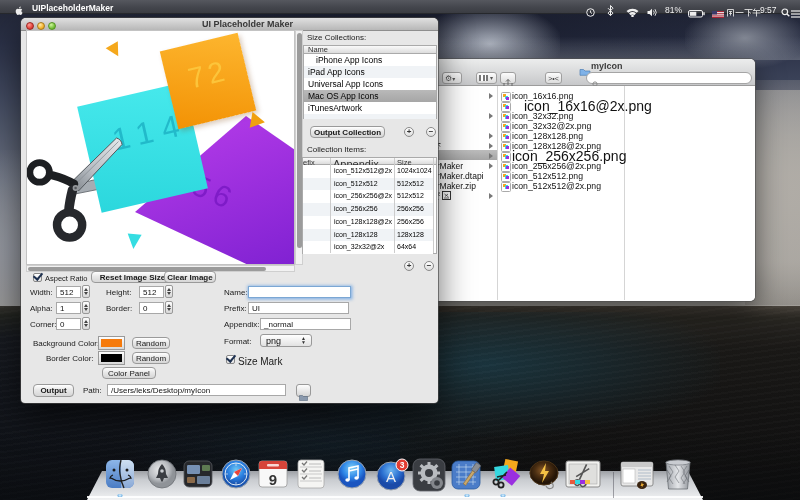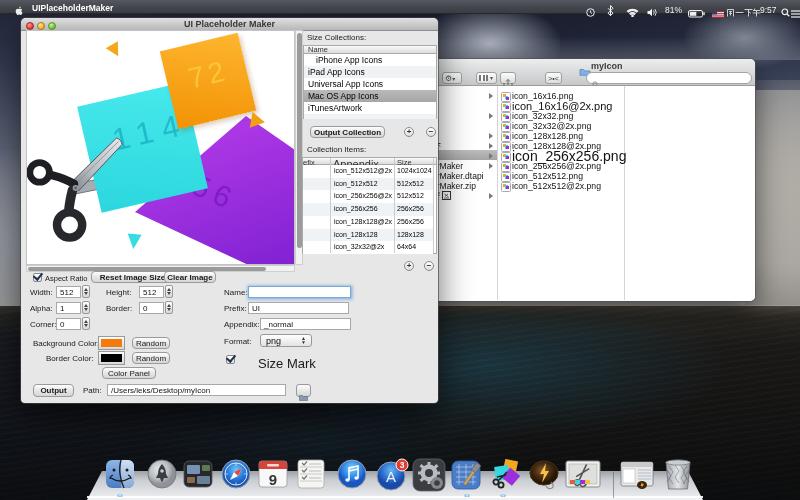--- a/index.html
+++ b/index.html
@@ -91,21 +91,21 @@
         <div style="position:absolute;left:1px;top:1px;width:3px;height:3px;background:#f5a623;"></div>
         <div style="position:absolute;left:2.5px;top:2.5px;width:3.5px;height:3.5px;background:#35dde2;"></div>
         <div style="position:absolute;left:3.5px;top:3.5px;width:3px;height:3px;background:#9a2fe0;"></div>
       </div>
       <div style="position: absolute; left: 512px; top: 91px; font-size: 8.7px; color: rgb(17, 17, 17); line-height: 10px; white-space: nowrap;">icon_16x16.png</div>
       <div style="position: absolute; left: 501px; top: 101.95px; width: 8px; height: 8px; background: rgb(255, 255, 255); border: 0.5px solid rgb(170, 170, 170); border-radius: 1.5px;">
         <div style="position:absolute;left:1px;top:1px;width:3px;height:3px;background:#f5a623;"></div>
         <div style="position:absolute;left:2.5px;top:2.5px;width:3.5px;height:3.5px;background:#35dde2;"></div>
         <div style="position:absolute;left:3.5px;top:3.5px;width:3px;height:3px;background:#9a2fe0;"></div>
       </div>
-      <div style="position: absolute; left: 512px; top: 100.95px; font-size: 11px; color: rgb(17, 17, 17); line-height: 10px; white-space: nowrap;">icon_16x16@2x.png</div>
+      <div style="position: absolute; left: 524px; top: 100.95px; font-size: 14px; color: rgb(17, 17, 17); line-height: 10px; white-space: nowrap;">icon_16x16@2x.png</div>
       <div style="position: absolute; left: 501px; top: 111.9px; width: 8px; height: 8px; background: rgb(255, 255, 255); border: 0.5px solid rgb(170, 170, 170); border-radius: 1.5px;">
         <div style="position:absolute;left:1px;top:1px;width:3px;height:3px;background:#f5a623;"></div>
         <div style="position:absolute;left:2.5px;top:2.5px;width:3.5px;height:3.5px;background:#35dde2;"></div>
         <div style="position:absolute;left:3.5px;top:3.5px;width:3px;height:3px;background:#9a2fe0;"></div>
       </div>
       <div style="position: absolute; left: 512px; top: 110.9px; font-size: 8.7px; color: rgb(17, 17, 17); line-height: 10px; white-space: nowrap;">icon_32x32.png</div>
       <div style="position: absolute; left: 501px; top: 121.85px; width: 8px; height: 8px; background: rgb(255, 255, 255); border: 0.5px solid rgb(170, 170, 170); border-radius: 1.5px;">
         <div style="position:absolute;left:1px;top:1px;width:3px;height:3px;background:#f5a623;"></div>
         <div style="position:absolute;left:2.5px;top:2.5px;width:3.5px;height:3.5px;background:#35dde2;"></div>
         <div style="position:absolute;left:3.5px;top:3.5px;width:3px;height:3px;background:#9a2fe0;"></div>
@@ -144,21 +144,21 @@
       <div style="position: absolute; left: 501px; top: 181.55px; width: 8px; height: 8px; background: rgb(255, 255, 255); border: 0.5px solid rgb(170, 170, 170); border-radius: 1.5px;">
         <div style="position:absolute;left:1px;top:1px;width:3px;height:3px;background:#f5a623;"></div>
         <div style="position:absolute;left:2.5px;top:2.5px;width:3.5px;height:3.5px;background:#35dde2;"></div>
         <div style="position:absolute;left:3.5px;top:3.5px;width:3px;height:3px;background:#9a2fe0;"></div>
       </div>
       <div style="position: absolute; left: 512px; top: 180.55px; font-size: 8.7px; color: rgb(17, 17, 17); line-height: 10px; white-space: nowrap;">icon_512x512@2x.png</div>
     </div>
 
 <div class="abs" style="left:21px;top:18px;width:417px;height:385px;border-radius:5px 5px 4px 4px;background:#e7e7e7;box-shadow:0 0 0 1px rgba(70,70,70,.65),0 14px 34px rgba(0,0,0,.6);"></div>
 <div class="abs" style="left:21px;top:18px;width:417px;height:13px;border-radius:5px 5px 0 0;background:linear-gradient(#e0e0e0,#b7b7b7);border-bottom:1px solid #8e8e8e;box-sizing:border-box;"></div>
-<div class="abs" style="left:21px;top:18px;width:417px;height:13px;text-align:center;font-size:9px;font-weight:bold;color:#383838;line-height:13px;">UI Placeholder Maker</div>
+<div class="abs" style="left:21px;top:18px;width:417px;height:13px;text-align:center;font-size:9px;font-weight:bold;color:#383838;line-height:13px;padding-left:18px;">UI Placeholder Maker</div>
 <div class="abs" style="left:25.5px;top:21.5px;width:6.5px;height:6.5px;border-radius:50%;background:radial-gradient(circle at 35% 30%,#ff9d96,#e6443c 60%,#b02a24);border:0.5px solid #9c2722;"></div>
 <div class="abs" style="left:36.5px;top:21.5px;width:6.5px;height:6.5px;border-radius:50%;background:radial-gradient(circle at 35% 30%,#ffe9a8,#f5b52e 60%,#c7871c);border:0.5px solid #a8791c;"></div>
 <div class="abs" style="left:47.5px;top:21.5px;width:6.5px;height:6.5px;border-radius:50%;background:radial-gradient(circle at 35% 30%,#d2f5a0,#78c33c 60%,#4f9422);border:0.5px solid #549422;"></div>
 
 <div class="abs" style="left:26px;top:30px;width:269px;height:235px;background:#fff;border:1px solid #c3c3c3;box-sizing:border-box;"></div>
 <div id="artwork" style="position: absolute; left: 27px; top: 31px; width: 267px; height: 233px; overflow: hidden;">
       <div style="position: absolute; left: 0px; top: 0px; width: 267px; height: 233px;"><svg width="267" height="233">
           <defs>
             <linearGradient id="pu" x1="0.3" y1="0" x2="0.7" y2="1">
               <stop offset="0" stop-color="#b43be8"></stop>
@@ -295,21 +295,21 @@
 <div class="lbl" style="left:224px;top:288px;">Name:</div>
 <div class="field" style="left:248px;top:286px;width:103px;height:12px;border:1px solid #7ba7d4;box-shadow:0 0 3px 1.5px rgba(100,160,230,.75);"></div>
 <div class="lbl" style="left:224px;top:304px;">Prefix:</div>
 <div class="field" style="left:248px;top:302px;width:101px;height:12px;padding-left:3px;line-height:11px;">UI</div>
 <div class="lbl" style="left:224px;top:320px;">Appendix:</div>
 <div class="field" style="left:260px;top:318px;width:91px;height:12px;padding-left:3px;line-height:11px;">_normal</div>
 <div class="lbl" style="left:224px;top:337px;">Format:</div>
 <div class="abs" style="left:260px;top:334px;width:52px;height:13px;background:linear-gradient(#fff,#e2e2e2);border:1px solid #999;border-radius:3px;box-sizing:border-box;font-size:9px;color:#111;padding-left:5px;line-height:12px;">png</div>
 <div class="abs" style="left:301px;top:336px;font-size:5px;color:#333;line-height:4px;">▲<br>▼</div>
 <div class="chk" style="left:226px;top:355px;"></div>
-<div class="lbl" style="left:238px;top:356px;font-size:13px;margin-left:20px;">Size Mark</div>
+<div class="lbl" style="left:238px;top:356px;font-size:10px;">Size Mark</div>
 
 <div class="abs" style="left:0;top:0;width:800px;height:14px;background:linear-gradient(#56585f,#44464d 55%,#3a3c42);border-bottom:1px solid #26282c;box-sizing:border-box;"></div>
 <div class="abs" style="left:14px;top:2px;width:9px;height:11px;"><svg width="9" height="11" viewBox="0 0 10 12">
         <path fill="#ededed" d="M8.2 6.6 c0-1.1 0.9-1.7 1-1.75 -0.55-0.8-1.4-0.9-1.7-0.92 -0.72-0.07-1.4 0.42-1.77 0.42 -0.37 0-0.93-0.41-1.53-0.4 -0.79 0.01-1.51 0.46-1.92 1.16 -0.82 1.42-0.21 3.52 0.59 4.67 0.39 0.57 0.85 1.2 1.46 1.18 0.59-0.02 0.81-0.38 1.52-0.38 0.71 0 0.91 0.38 1.53 0.37 0.63-0.01 1.03-0.57 1.42-1.14 0.45-0.65 0.63-1.28 0.64-1.31 -0.01-0.01-1.23-0.47-1.24-1.87z M7.1 3.0 c0.33-0.4 0.55-0.95 0.49-1.5 -0.47 0.02-1.05 0.32-1.39 0.71 -0.3 0.35-0.57 0.92-0.5 1.46 0.53 0.04 1.07-0.27 1.4-0.67z"></path>
       </svg></div>
 <div class="abs" style="left:32px;top:2.5px;font-size:8.5px;font-weight:bold;color:#fff;">UIPlaceholderMaker</div>
 <div id="menuright">
       <div style="position: absolute; left: 586px; top: 3px; width: 9px; height: 9px;"><svg width="9" height="9">
           <circle cx="4.5" cy="4.5" r="3.8" fill="none" stroke="#f0f0f0" stroke-width="1"></circle>
           <path d="M4.5 2.5 V4.5 L6 5.5" stroke="#f0f0f0" stroke-width="0.9" fill="none"></path>

